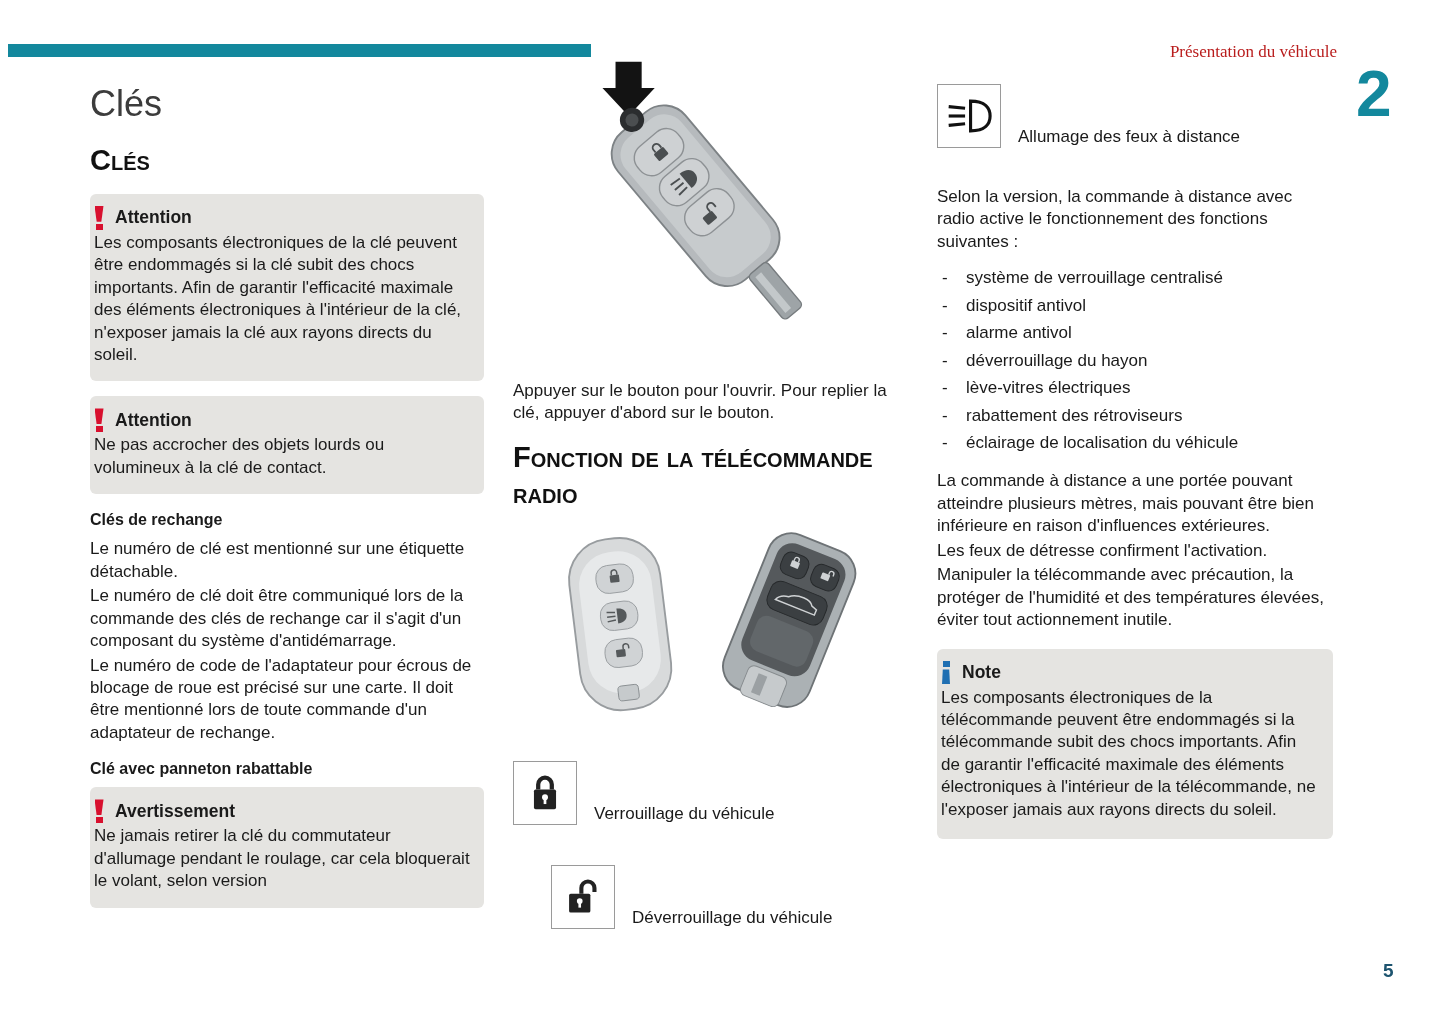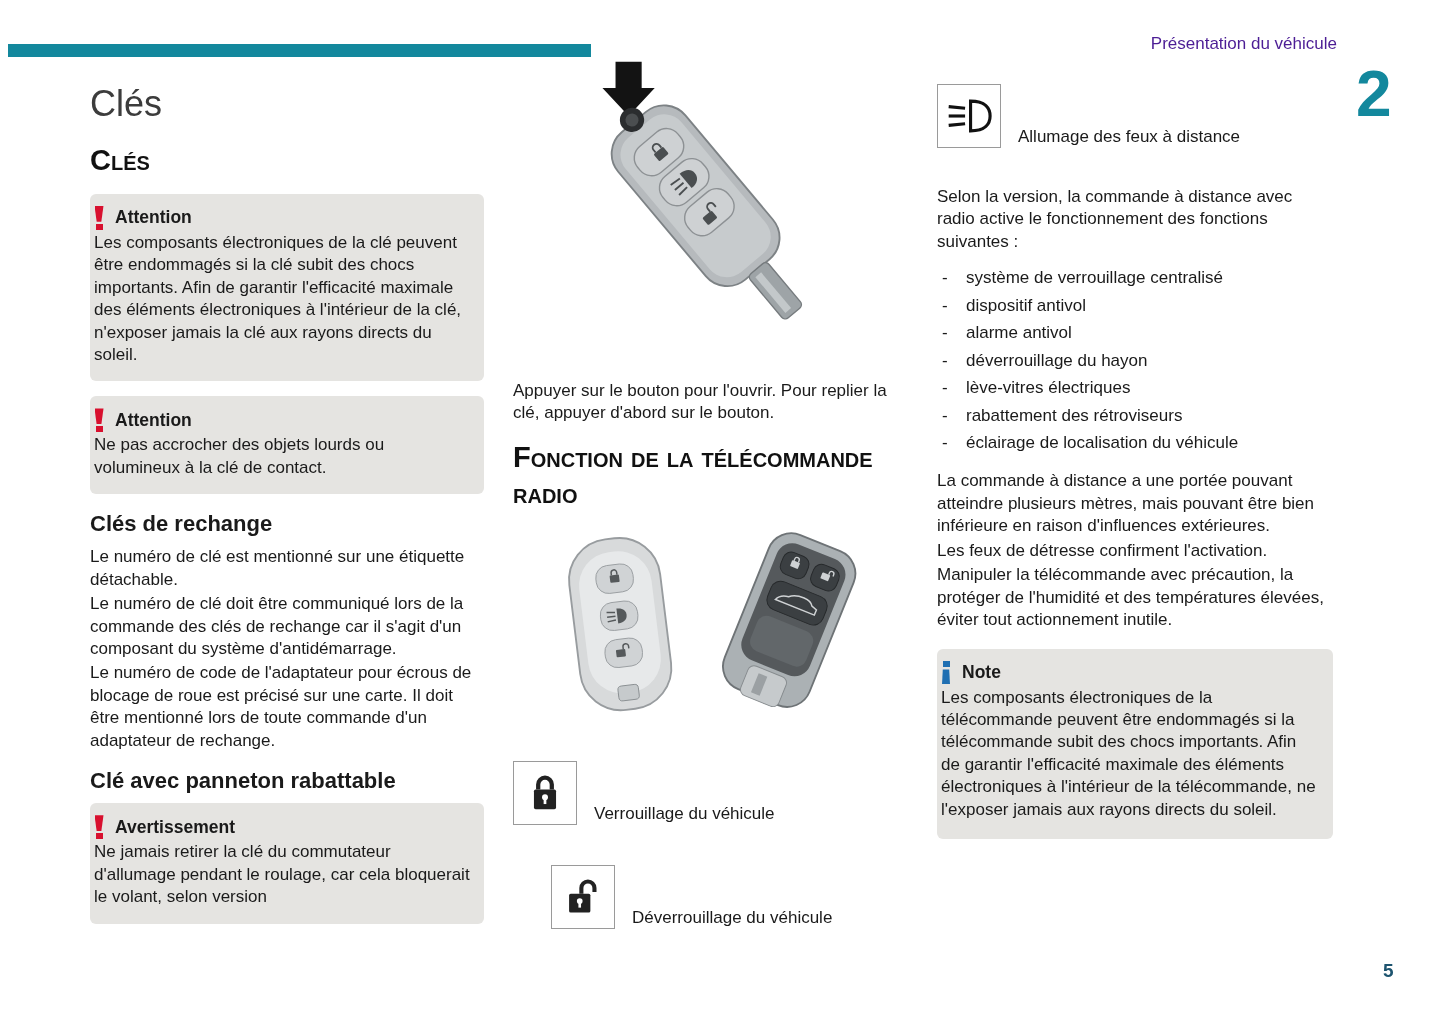--- a/index.html
+++ b/index.html
@@ -2,21 +2,21 @@
 <html><head>
 <meta charset="utf-8">
 <style>
   * { margin:0; padding:0; box-sizing:border-box; }
   html,body { background:#ffffff; }
   .page {
     position:relative; width:1445px; height:1018px; background:#ffffff;
     font-family:"Liberation Sans", sans-serif; color:#1a1a1a; overflow:hidden;
   }
   .teal-bar { position:absolute; left:8px; top:44px; width:583px; height:13px; background:#13889d; }
-  .header-label { position:absolute; top:34px; right:108px; font-size:17px; color:#4c1d95; }
+  .header-label { position:absolute; top:42px; right:108px; font-size:17px; color:#b91c1c;font-family:Liberation Serif, serif; }
   .chapter-num { position:absolute; left:1356px; top:62px; font-size:64px; font-weight:bold; color:#13889d; line-height:1; }
   .page-num { position:absolute; left:1383px; top:960px; font-size:19px; font-weight:bold; color:#1d546f; }
 
   .col { position:absolute; font-size:17px; line-height:1.32; }
   .col1 { left:90px; top:80px; width:394px; }
   .col2 { left:513px; top:60px; width:388px; }
   .col3 { left:937px; top:84px; width:396px; }
 
   .page-title { font-size:36px; font-weight:400; color:#3c3c3c; margin-bottom:14px; }
   .sc-heading { font-variant:small-caps; font-weight:bold; font-size:29px; color:#111; line-height:1.25; margin-bottom:16px; }
@@ -25,21 +25,21 @@
   .notice-head { display:flex; align-items:center; gap:11px; margin-bottom:2px; }
   .notice-title { font-weight:bold; font-size:17.5px; }
   .glyph-mark { display:inline-flex; flex-direction:column; align-items:center; width:10px; flex:0 0 auto; }
   .glyph-mark .bar { width:9px; height:16px; clip-path:polygon(0 0,100% 0,76% 100%,24% 100%); }
   .glyph-mark .dot { width:7px; height:6px; margin-top:2px; }
   .excl .bar, .excl .dot { background:#d8102e; }
   .info-mark { display:inline-flex; flex-direction:column; align-items:center; width:10px; flex:0 0 auto; }
   .info-mark .dot { width:7px; height:6px; background:#1f6fb2; }
   .info-mark .bar { width:8px; height:15px; background:#1f6fb2; margin-top:2px; clip-path:polygon(10% 0,90% 0,100% 100%,0 100%); }
 
-  .sub-heading { font-size:22px; font-weight:bold; margin:4px 0 8px; }
+  .sub-heading { font-size:16px; font-weight:bold; margin:4px 0 8px; }
   .para { margin-bottom:2px; }
   .para-group { margin-bottom:14px; }
 
   .figure { display:flex; justify-content:center; }
   .fig-key { height:312px; align-items:flex-start; }
   .fig-remotes { height:196px; margin:18px 0 26px; }
   .caption { margin:8px 0 14px; }
 
   .icon-row { display:flex; gap:17px; align-items:flex-end; }
   .icon-box { width:64px; height:64px; background:#fff; border:1px solid #9a9a9a; display:flex; align-items:center; justify-content:center; flex:0 0 auto; }

